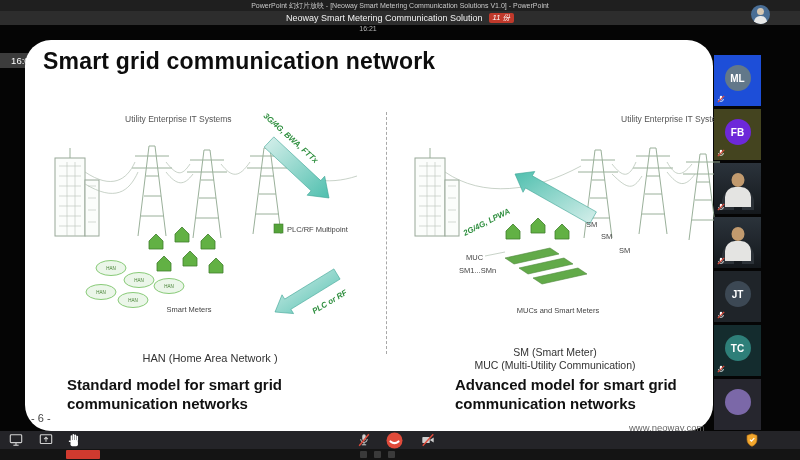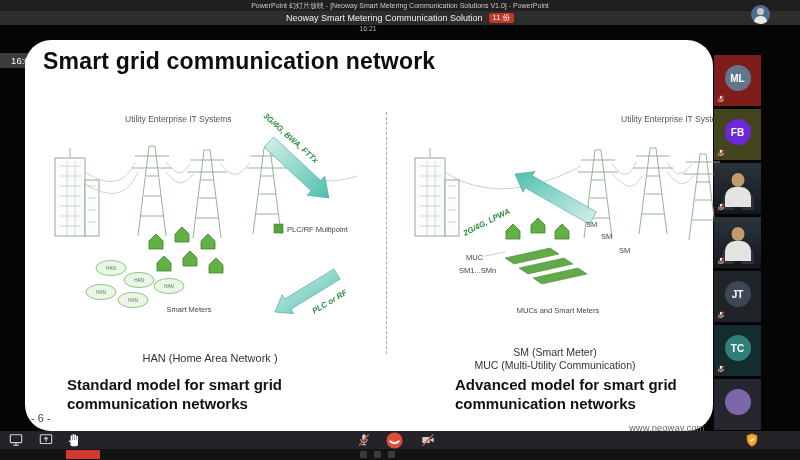--- a/index.html
+++ b/index.html
@@ -5,21 +5,21 @@
   * { margin:0; padding:0; box-sizing:border-box; }
   body { background:#000; font-family:"Liberation Sans", sans-serif; }
   .screen { position:relative; width:800px; height:460px; background:#050505; overflow:hidden; }
 
   
   .bar1 { position:absolute; left:0; top:0; width:100%; height:11px; background:#1f1f1f;
           color:#c9c9c9; font-size:7px; line-height:11px; text-align:center; white-space:nowrap; }
   .bar2 { position:absolute; left:0; top:11px; width:100%; height:14px; background:#2d2d2d;
           display:flex; align-items:center; justify-content:center; gap:6px; }
   .bar2 .mtitle { color:#f2f2f2; font-size:9px; }
-  .badge { background:#c0392b; color:#fff; font-size:7.5px; padding:0 4px; border-radius:2px; line-height:10px; }
+  .badge { background:#c0392b; color:#fff; font-size:7.5px; padding:0 4px; border-radius:2px; line-height:10px;font-style:italic; }
   .clock-sm { position:absolute; left:0; top:25px; width:92%; text-align:center; color:#b5b5b5; font-size:7px; }
   .recbox { position:absolute; left:0; top:29px; width:46px; height:15px; background:#3c3c3c;
             color:#fff; font-size:9.5px; line-height:15px; text-align:center;margin-top:24px; }
 
   
   .slide { position:absolute; left:25px; top:40px; width:688px; height:391px; background:#ffffff;border-radius:26px; }
   .slide-title { position:absolute; left:18px; top:8px; font-size:23px; font-weight:bold; color:#0d0d0d; letter-spacing:0.2px; }
   .divider { position:absolute; left:361px; top:72px; height:242px; border-left:1px dashed #a8a8a8; }
   .diagram { position:absolute; width:345px; height:240px; }
   .dgl { left:12px; top:66px; }
@@ -47,21 +47,21 @@
   .hanell { fill:rgba(124,196,106,0.15); stroke:#7cc46a; stroke-width:0.9; }
   .arrow { stroke:#3aa393; stroke-width:0.6; }
   .panel { fill:#55a33a; stroke:#3f7d2c; stroke-width:0.6; opacity:0.92; }
 
   
   .tile { position:absolute; left:714px; width:47px; height:51px; overflow:hidden; }
   .tile .circle { position:absolute; left:50%; top:46%; transform:translate(-50%,-50%);
                   width:26px; height:26px; border-radius:50%; color:#fff; font-size:10px; font-weight:bold;
                   display:flex; align-items:center; justify-content:center; }
   .micoff { position:absolute; left:3px; bottom:3px; width:8px; height:8px; }
-  .p-ml { background:#7f1d1d;padding-left:32px; } .p-ml .circle { background:#62788a; }
+  .p-ml { background:#1d4ed8;padding-left:32px; } .p-ml .circle { background:#62788a; }
   .p-fb { background:#44441f; } .p-fb .circle { background:#6d28d9; }
   .p-jt { background:#1f2429; } .p-jt .circle { background:#3c4854; }
   .p-tc { background:#142c2e; } .p-tc .circle { background:#2e7f79; }
   .p-pp { background:#26262e; } .p-pp .circle { background:#7b68a8; }
   .p-photo { background:linear-gradient(#2b333b,#14181c); }
   .sil-head { position:absolute; left:50%; top:10px; transform:translateX(-50%);
               width:13px; height:14px; border-radius:50%; background:#c19a6e; }
   .sil-body { position:absolute; left:50%; top:24px; transform:translateX(-50%);
               width:26px; height:20px; border-radius:10px 10px 0 0; background:#e4e4e2; }
   .sil-suit { position:absolute; left:50%; top:27px; transform:translateX(-50%);

